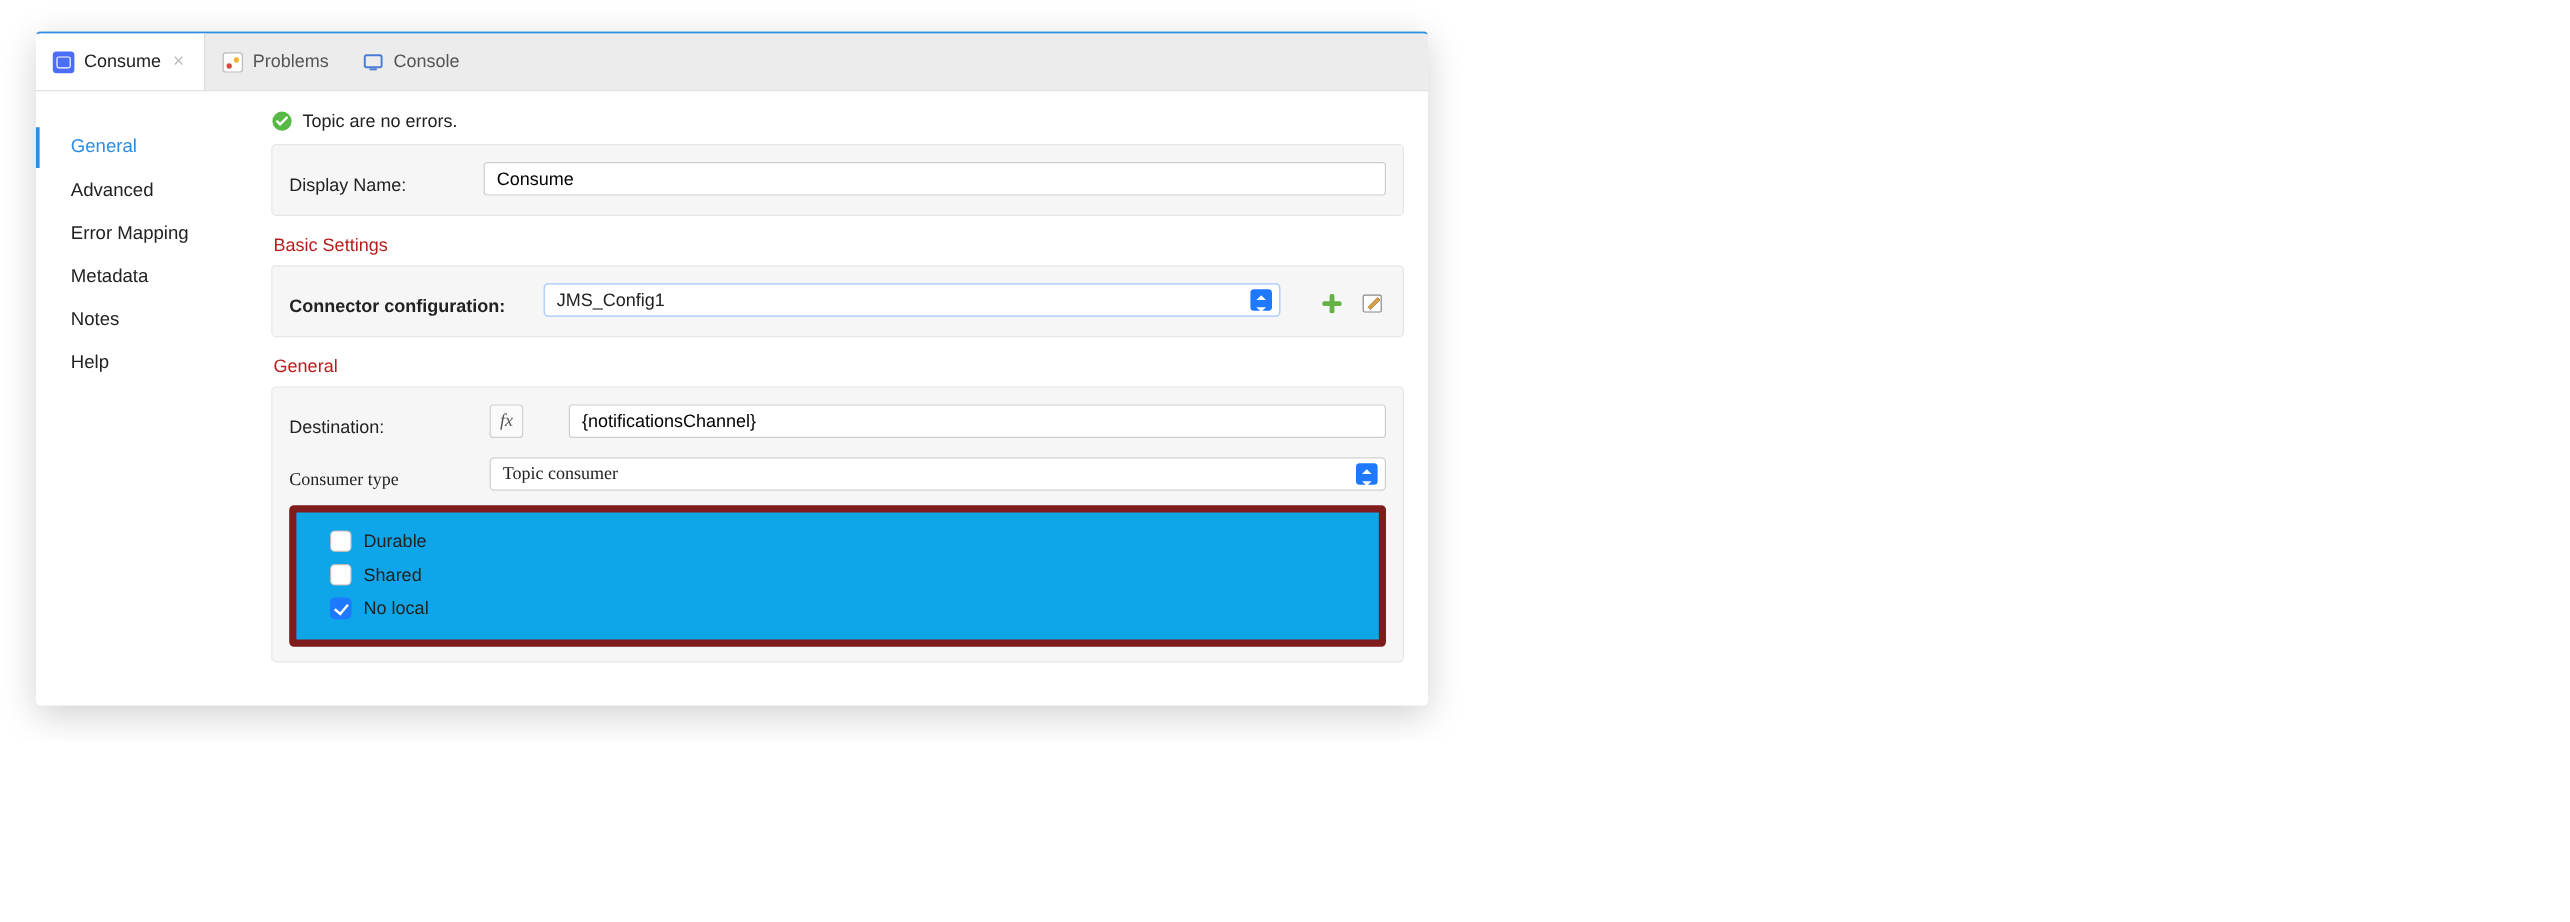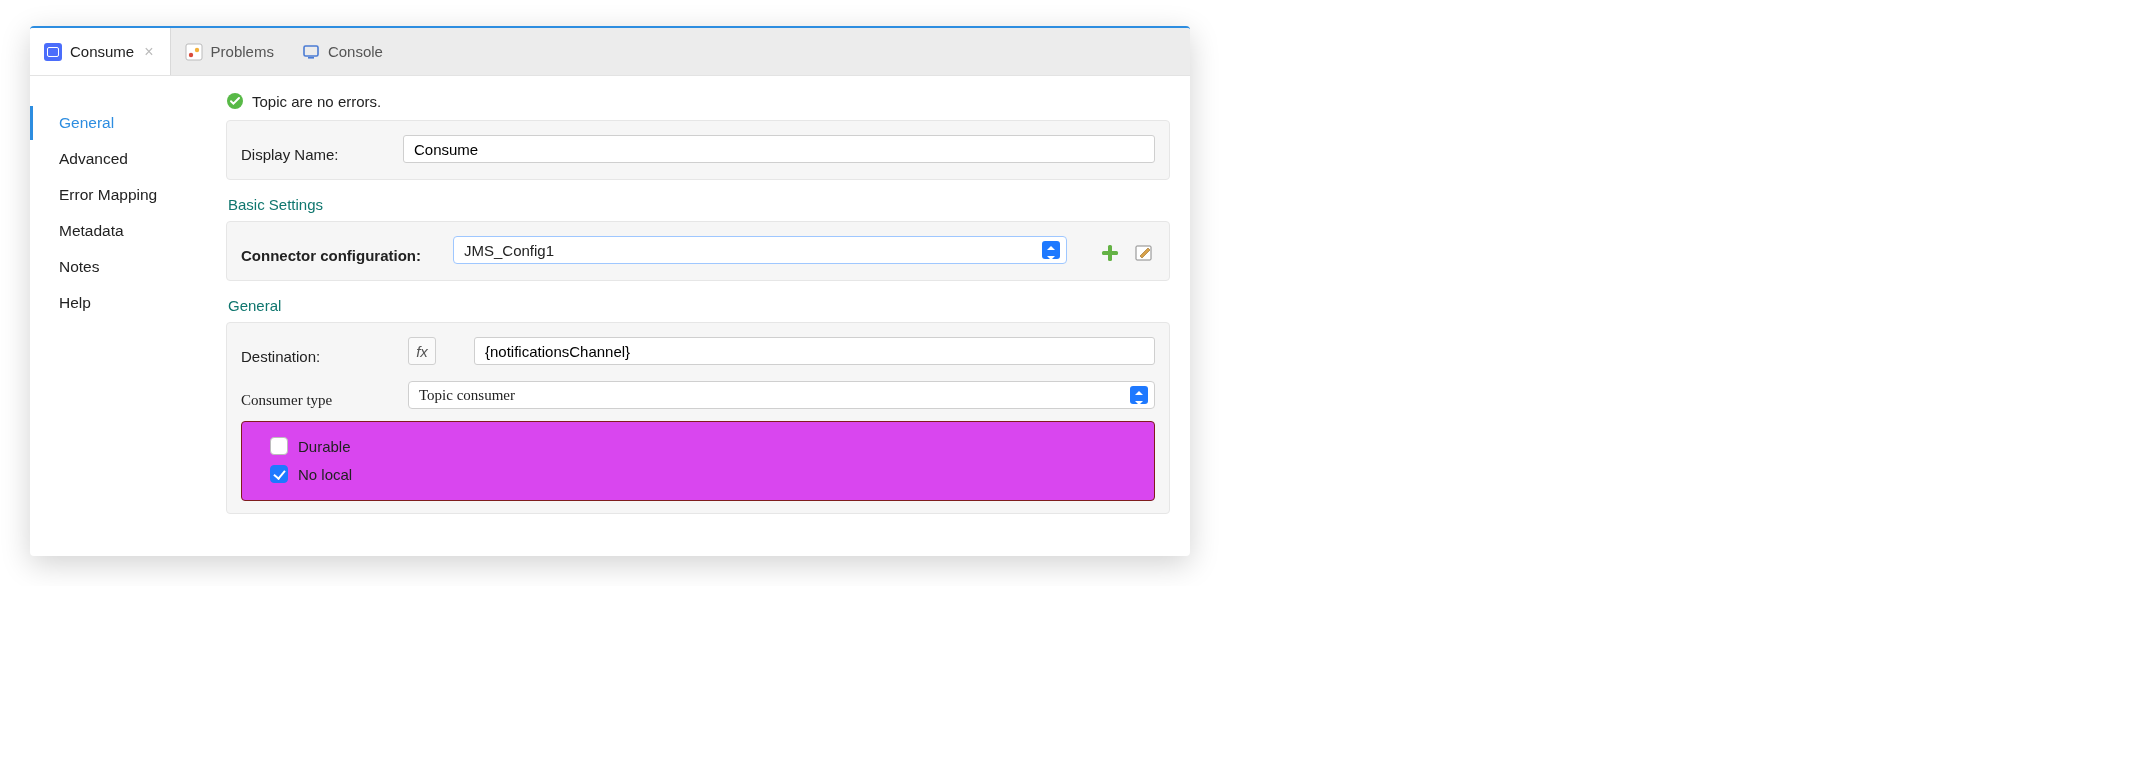--- a/index.html
+++ b/index.html
@@ -21,29 +21,29 @@
   .sidebar-list{list-style:none;margin:0;padding:0;}
   .sidebar-item { padding:8px 0 8px 26px; font-size:15.5px; cursor:pointer; border-left:3px solid transparent; margin-bottom:2px;}
   .sidebar-item.active { color:#2d8de0; border-left:3px solid #2d8de0; font-weight:500;}
   .content { flex:1; padding:16px 20px 20px 16px;}
   .status-row { display:flex; align-items:center; gap:8px; padding:0 0 10px 0;}
   .status-icon { width:18px; height:18px;}
   .panel { background:#f6f6f6; border:1px solid #e6e6e6; border-radius:4px; padding:10px 14px 12px 14px; margin-bottom:16px;}
   .row { display:flex; align-items:flex-end; gap:12px; padding:4px 0;}
   .row label{ min-width:150px; font-size:15px; color:#222;}
   .text-input { flex:1; height:28px; border:1px solid #cfcfcf; border-radius:3px; padding:2px 10px; font-size:15px; background:#fff;}
-  .section-title { font-size:15px; color:#0f766e; margin:0 0 8px 2px;}
+  .section-title { font-size:15px; color:#b91c1c; margin:0 0 8px 2px;}
   .select { flex:1; height:28px; border:1px solid #cfcfcf; border-radius:4px; background:#fff; display:flex; align-items:center; padding:0 6px 0 10px; font-size:15px; position:relative;}
   .select .caret{ margin-left:auto; width:18px;height:18px;border-radius:3px;background:#1e79ff;display:flex;align-items:center;justify-content:center;}
   .select .caret::before{content:"";width:0;height:0;border-left:4px solid transparent;border-right:4px solid transparent;border-bottom:4px solid #fff;position:relative;top:-2px;}
   .select .caret::after{content:"";width:0;height:0;border-left:4px solid transparent;border-right:4px solid transparent;border-top:4px solid #fff;position:absolute;bottom:3px;}
   .select.boxed{border:1px solid #9fc7ff;}
   .icon-btn { width:22px;height:22px; display:inline-flex; align-items:center;justify-content:center; cursor:pointer;}
-  .fx-btn { width:28px;height:28px;border:1px solid #d0d0d0;border-radius:3px;background:#fafafa;display:inline-flex;align-items:center;justify-content:center;font-style:italic;font-family:Liberation Sans, sans-serif;font-size:15px;cursor:pointer; color:#555;}
-  .sub-panel { background:#d946ef; border:1px solid #7f1d1d; border-radius:4px; padding:10px 16px 12px 16px; margin-top:8px;}
+  .fx-btn { width:28px;height:28px;border:1px solid #d0d0d0;border-radius:3px;background:#fafafa;display:inline-flex;align-items:center;justify-content:center;font-style:italic;font-family:Liberation Serif, serif;font-size:15px;cursor:pointer; color:#555;}
+  .sub-panel { background:#0ea5e9; border:6px solid #7f1d1d; border-radius:4px; padding:10px 16px 12px 16px; margin-top:8px;}
   .chk-row{ display:flex; align-items:center; gap:10px; padding:5px 12px;}
   .chk{ width:18px;height:18px;border:1px solid #bcbcbc;border-radius:4px;background:#fff;display:inline-flex;align-items:center;justify-content:center;cursor:pointer;}
   .chk.checked{ background:#1e79ff;border-color:#1e79ff;}
   .chk.checked::after{ content:""; width:5px;height:9px;border:solid #fff;border-width:0 2px 2px 0; transform:rotate(40deg); margin-top:-2px;}
   .inner-row label{min-width:155px;}
   .basic-row label{min-width:200px;font-weight:bold;}
   .add-icon svg, .edit-icon svg{display:block;}
 </style>
 </head>
 <body>
@@ -152,20 +152,24 @@
             <span class="caret"></span>
           </div>
         </div>
 
         <div class="sub-panel">
           <div class="chk-row">
             <span class="chk"></span>
             <span>Durable</span>
           </div>
           <div class="chk-row">
+            <span class="chk"></span>
+            <span>Shared</span>
+          </div>
+          <div class="chk-row">
             <span class="chk checked"></span>
             <span>No local</span>
           </div>
         </div>
 
       </div>
 
     </div>
   </div>
 </div>

